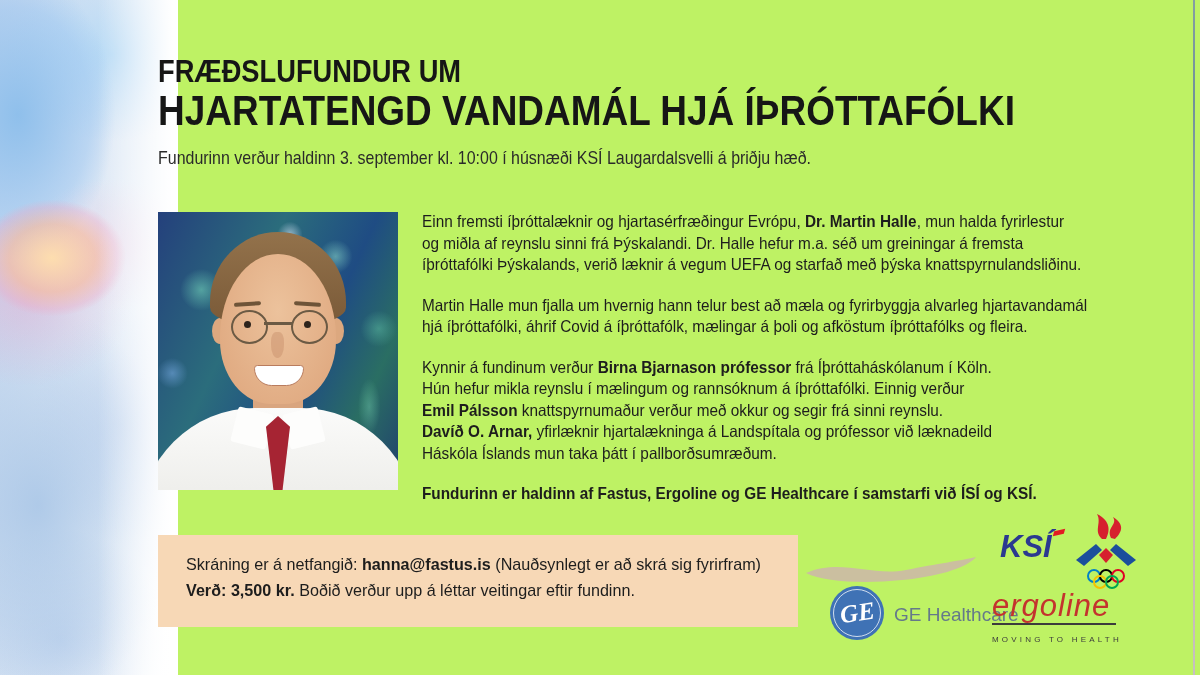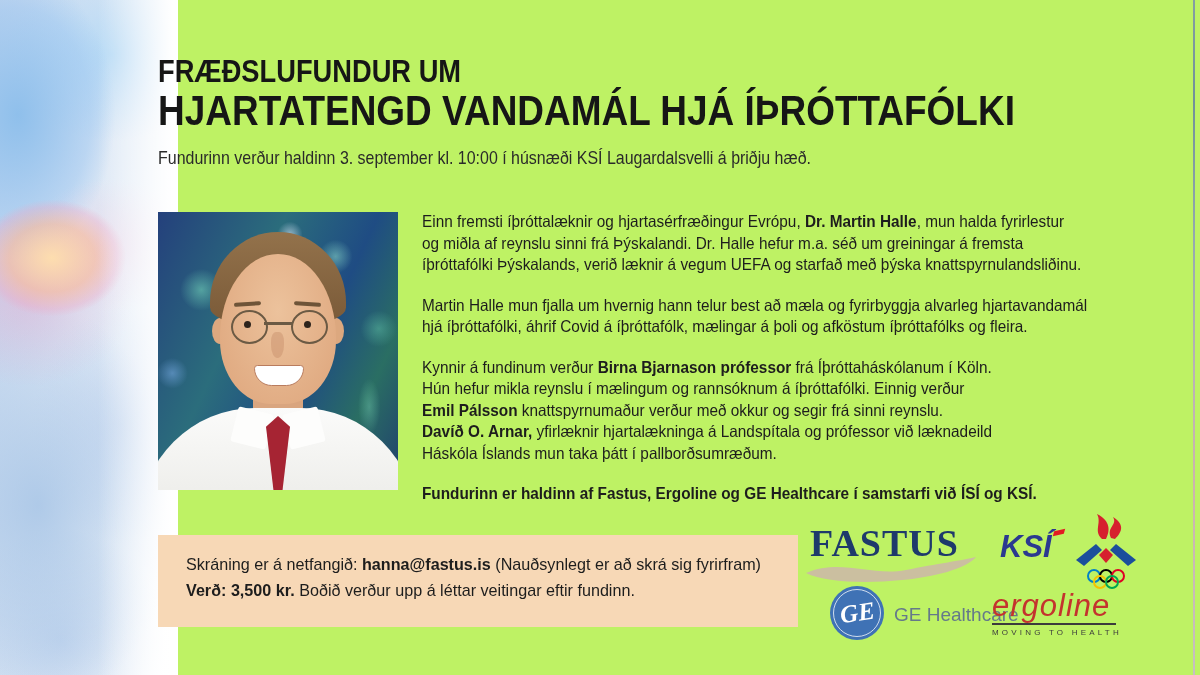--- a/index.html
+++ b/index.html
@@ -102,21 +102,21 @@
   .ge-circle{position:absolute;left:0;top:0;width:54px;height:54px;border-radius:50%;
       background:var(--ge-blue,#3f72b5);display:flex;align-items:center;justify-content:center;}
   .ge-circle::after{content:"";position:absolute;inset:3px;border:1.5px solid rgba(255,255,255,.75);border-radius:50%;}
   .ge-mono{font-family:"Liberation Serif",serif;font-style:italic;font-weight:700;font-size:25px;color:#fff;
       transform:rotate(-8deg);}
   .ge-text{position:absolute;left:64px;top:18px;font-size:19px;color:var(--ge-text-gray,#65798a);}
 
   .logo-ergoline{position:absolute;left:992px;top:590px;width:130px;height:52px;}
   .ergo-text{font-size:31px;font-style:italic;line-height:1;color:var(--ergoline-red,#c4332e);letter-spacing:1px;}
   .ergo-rule{width:124px;height:1.5px;background:#3c3c3c;margin-top:2px;}
-  .ergo-tag{display:block;font-size:8px;letter-spacing:3.2px;color:#3c3c3c;margin-top:3px;white-space:nowrap;}
+  .ergo-tag{display:block;font-size:8px;letter-spacing:3.2px;color:#3c3c3c;margin-top:10px;white-space:nowrap;}
 </style>
 </head>
 <body>
 
 <div class="page">
 
   <div class="side-art"></div>
   <div class="edge-line"></div>
 
   <div class="kicker">FRÆÐSLUFUNDUR UM</div>
@@ -163,21 +163,20 @@
     </div>
     <div class="para hosts">Fundurinn er haldinn af Fastus, Ergoline og GE Healthcare í samstarfi við ÍSÍ og KSÍ.</div>
   </div>
 
   <div class="reg-box">
     <div class="line"><span>Skráning er á netfangið: </span><span class="email">hanna@fastus.is</span><span> (Nauðsynlegt er að skrá sig fyrirfram)</span></div>
     <div class="line"><b>Verð: 3,500 kr.</b><span> Boðið verður upp á léttar veitingar eftir fundinn.</span></div>
   </div>
 
   <div class="logo-fastus">
-    <span class="fastus-text">FASTUS</span>
     <svg class="fastus-swoosh" width="176" height="28" viewBox="0 0 176 28">
       <path d="M2 17 C38 2 68 21 102 14 C132 8 160 4 172 1 C162 13 130 21 98 24 C60 28 20 26 2 17 Z" style="fill:var(--fastus-sand,#cbbfa0)"></path>
     </svg>
   </div>
 
   <div class="logo-ksi">
     <span class="ksi-text">KSÍ</span>
     <span class="ksi-accent"></span>
   </div>
 

